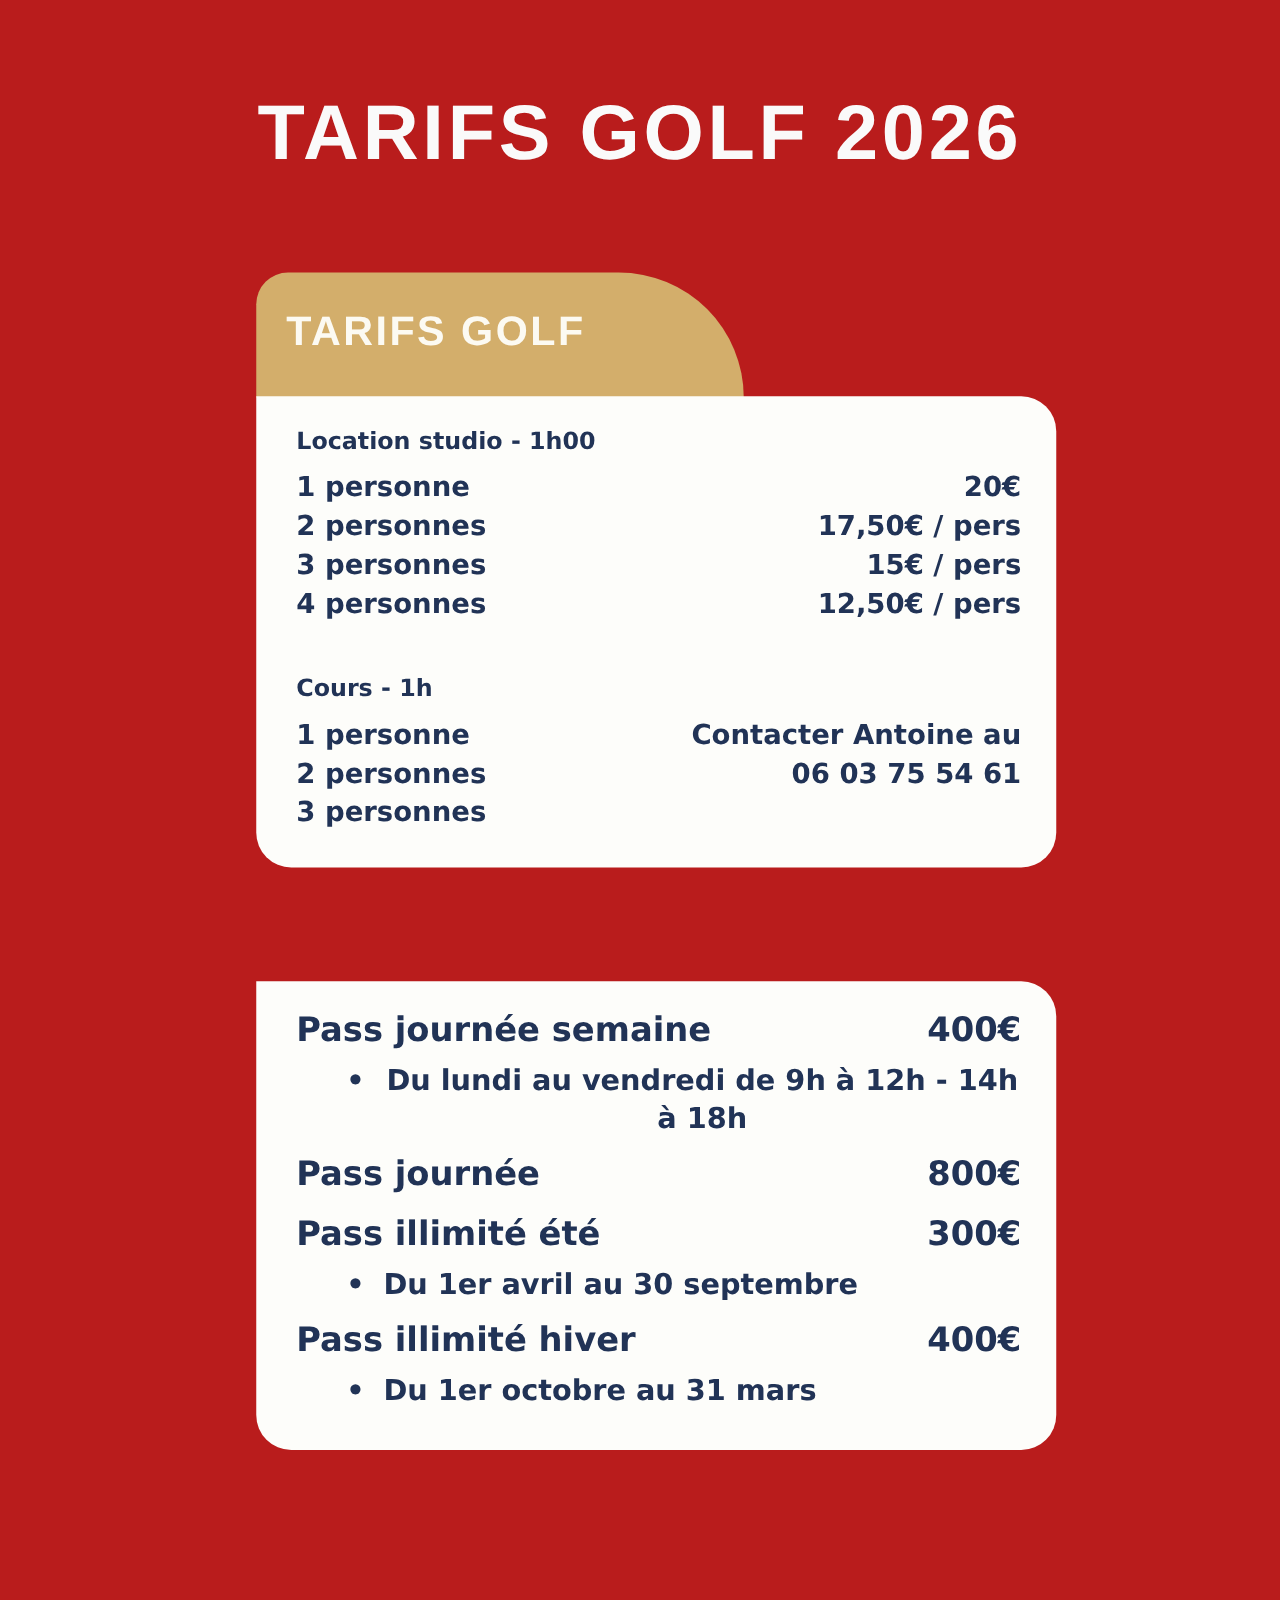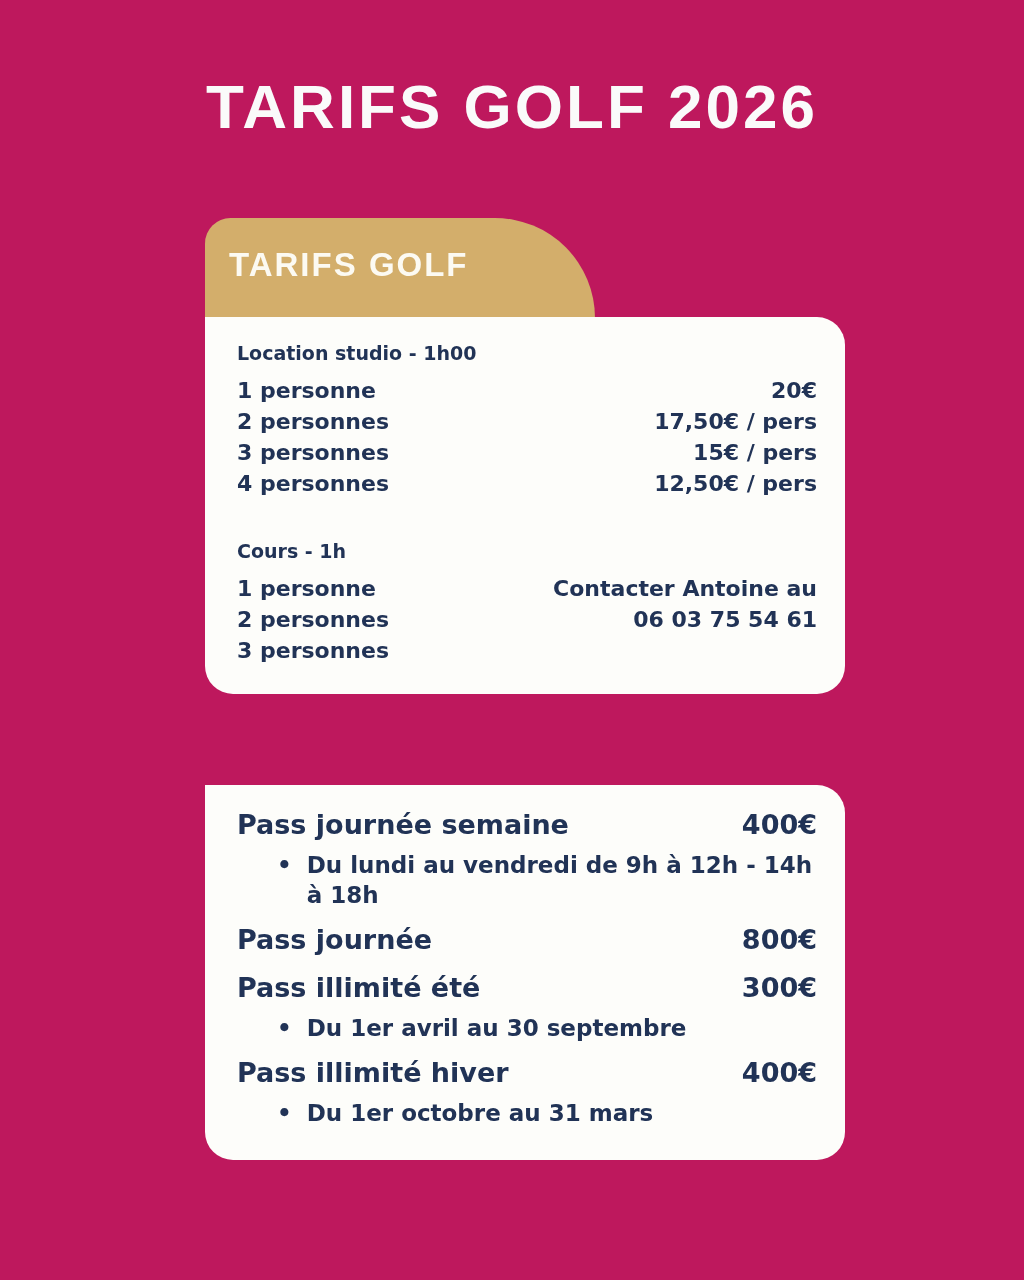--- a/index.html
+++ b/index.html
@@ -7,21 +7,21 @@
     width: 1024px;
     height: 1280px;
     background: #1f2e50;
     font-family: "DejaVu Sans", sans-serif;
     overflow: hidden;
   }
   .poster {
     position: relative;
     width: 1024px;
     height: 1280px;
-    background: #be185d;
+    background: #b91c1c;
   }
   .main-title {
     padding-top: 76px;
     text-align: center;
     color: #fafafa;
     font-family: "Liberation Sans", sans-serif;
     font-size: 62px;
     font-weight: 800;
     letter-spacing: 3px;
     line-height: 1;
@@ -71,21 +71,21 @@
   .price-row {
     display: flex;
     justify-content: space-between;
     align-items: baseline;
     font-size: 22px;
     font-weight: 700;
     line-height: 31px;
   }
   .price-row .row-value { text-align: right; white-space: nowrap; }
   .abo-item { margin-top: 12px; }
-  .abo-item:first-child { margin-top: 4px; }
+  .abo-item:first-child { margin-top: 4px; text-align: center; }
   .abo-row {
     display: flex;
     justify-content: space-between;
     align-items: baseline;
     font-size: 27px;
     font-weight: 700;
     line-height: 36px;
   }
   .abo-note {
     display: flex;

